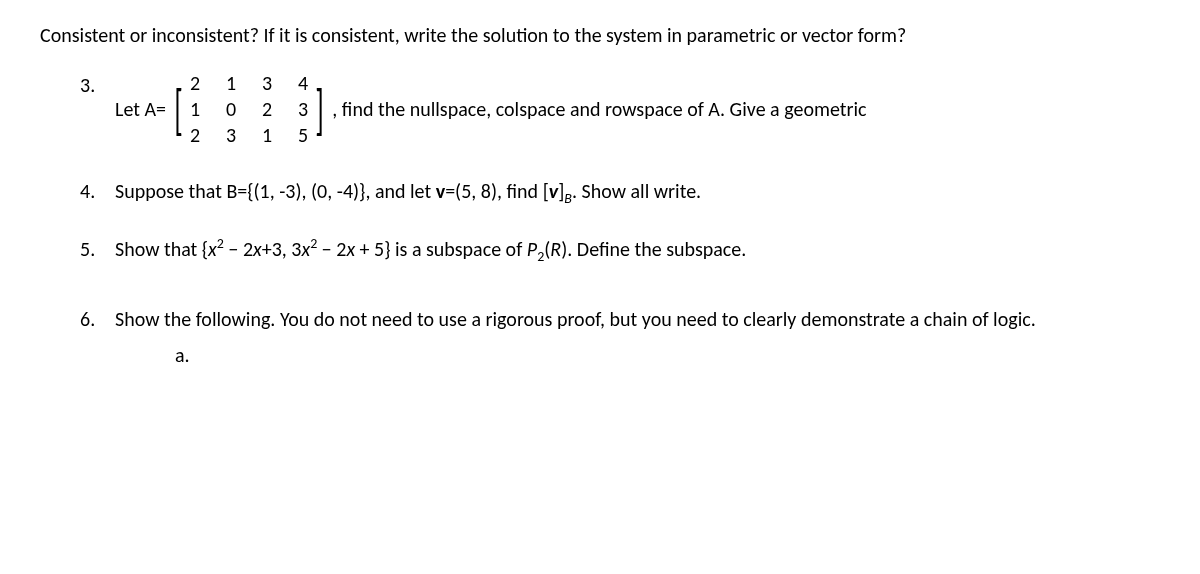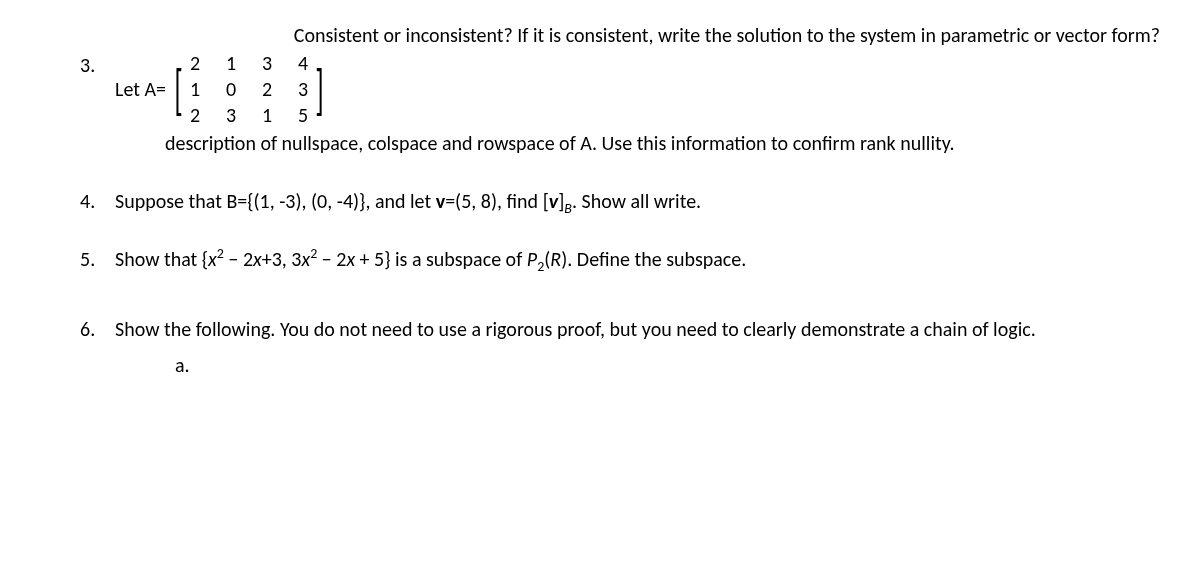--- a/index.html
+++ b/index.html
@@ -10,21 +10,21 @@
     body {
       font-family: 'Calibri', 'Segoe UI', Arial, sans-serif;
       font-size: 20px;
       color: #000;
       background: #fff;
       padding: 20px 40px;
       width: 1200px;
       line-height: 1.5;
     }
     .preamble {
-      text-align: right;
+      margin-bottom: 20px;
     }
     .problem {
       display: flex;
       margin-bottom: 28px;
       padding-left: 40px;
     }
     .problem-num {
       min-width: 35px;
       flex-shrink: 0;
     }
@@ -129,22 +129,22 @@
           </span>
           <span class="matrix-row">
             <span class="matrix-cell">2</span>
             <span class="matrix-cell">3</span>
             <span class="matrix-cell">1</span>
             <span class="matrix-cell">5</span>
           </span>
         </span>
         <span class="bracket">]</span>
       </span>
+      <span>, find the nullspace, colspace and rowspace of A.  Give a geometric</span>
     </div>
-    <div class="continuation">description of nullspace, colspace and rowspace of A.  Use this information to confirm rank nullity.</div>
   </div>
 </div>
 
 <div class="problem">
   <div class="problem-num">4.</div>
   <div class="problem-body">
     <span>Suppose that B={(1, -3), (0, -4)}, and let </span><span class="bold">v</span><span>=(5, 8), find </span><span>[</span><span class="bold-italic">v</span><span>]</span><span class="sub-italic">B</span><span>. Show all write.</span>
   </div>
 </div>
 

